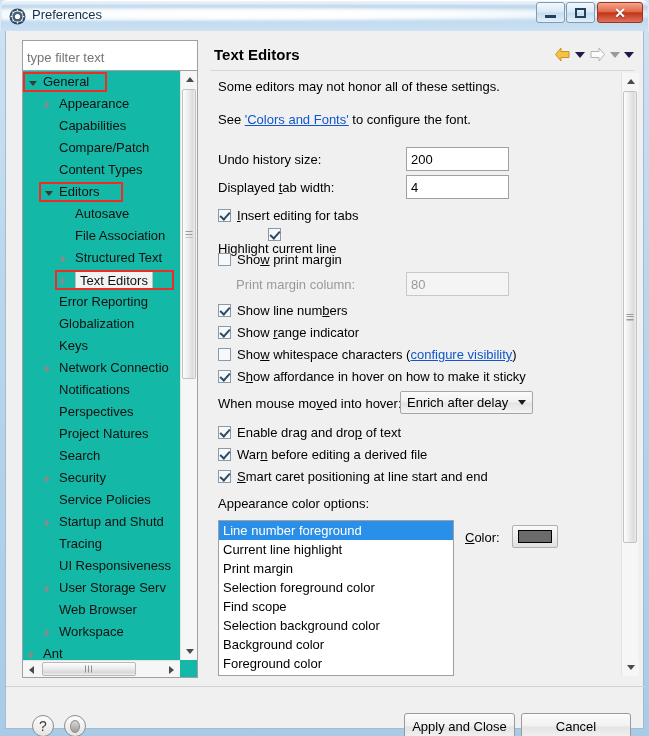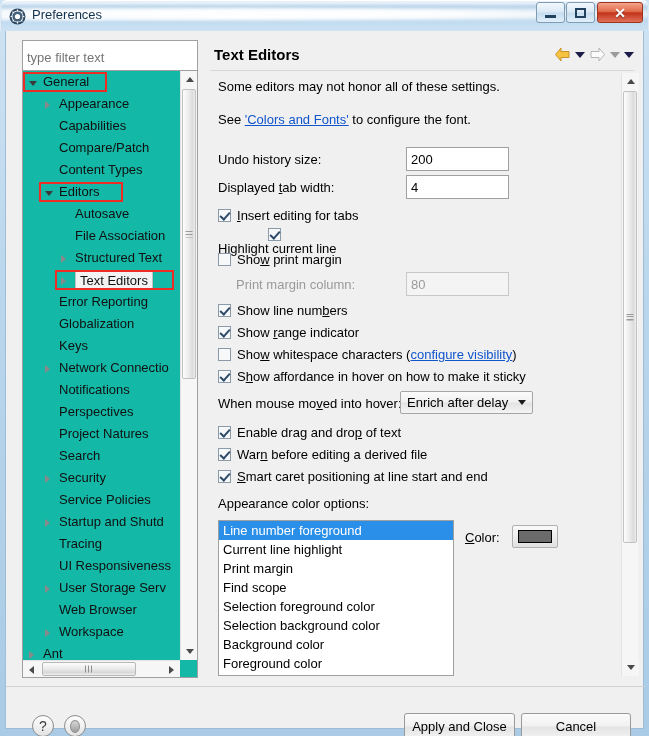--- a/index.html
+++ b/index.html
@@ -566,22 +566,22 @@
             <span></span><span class="ul">S</span><span>mart caret positioning at line start and end</span>
           </div>
         </div>
 
         <div class="ctext" style="left:8px; top:423px;">Appearance color options:</div>
 
         <div id="color-list" style="left:8px; top:447px; width:236px; height:156px;">
             <div class="clrow sel">Line number foreground</div>
             <div class="clrow">Current line highlight</div>
             <div class="clrow">Print margin</div>
+            <div class="clrow">Selection foreground color</div>
             <div class="clrow">Find scope</div>
-            <div class="clrow">Selection foreground color</div>
             <div class="clrow">Selection background color</div>
             <div class="clrow">Background color</div>
             <div class="clrow">Foreground color</div>
             <div class="clrow">Hyperlink</div>
           </div>
 
         <div class="ctext" style="left:255px; top:457px;">
           <span class="ul">C</span><span>olor:</span>
         </div>
         <div id="color-swatch-btn" style="left:302px; top:452px;">

